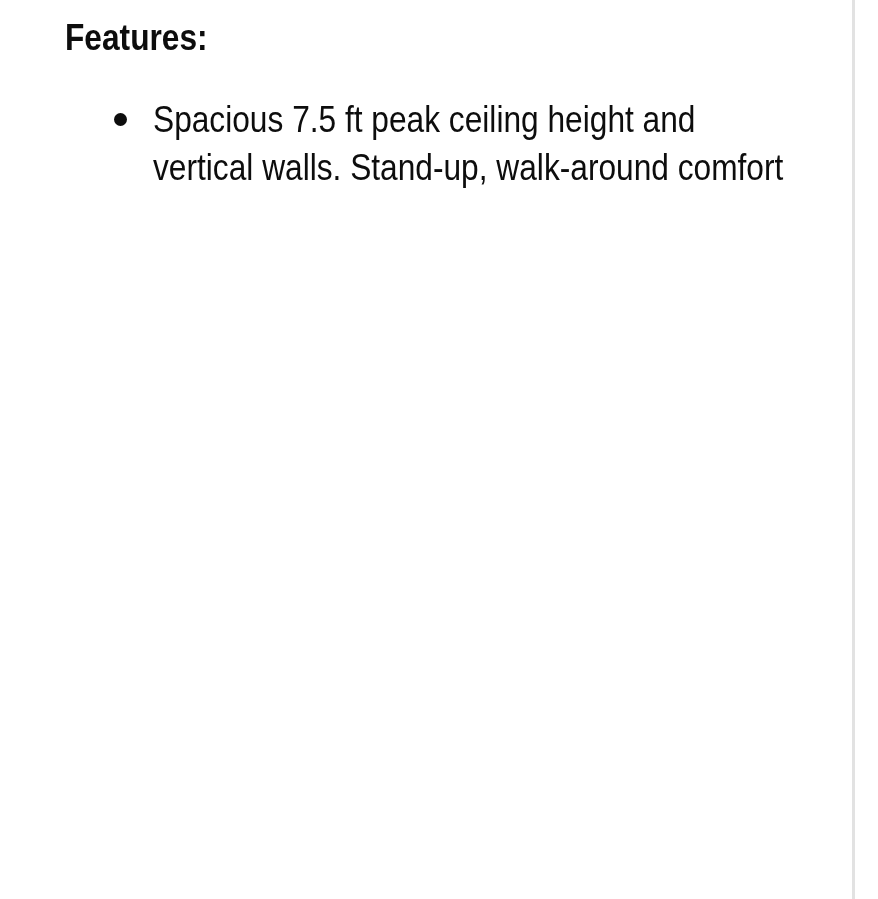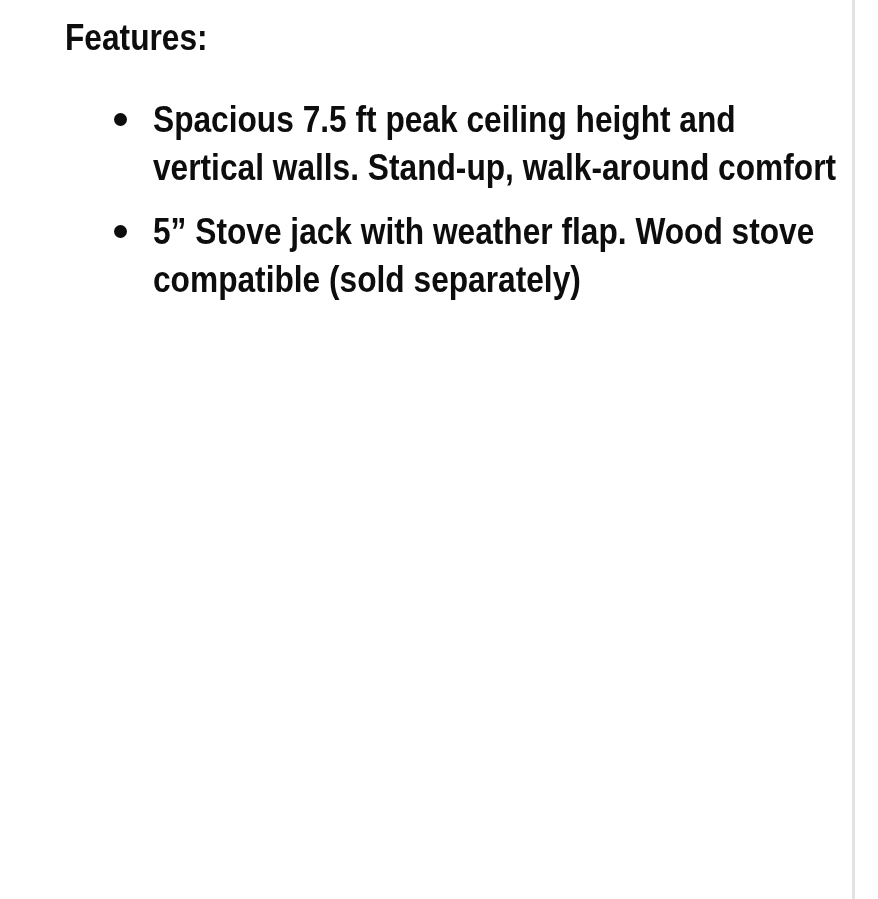--- a/index.html
+++ b/index.html
@@ -30,21 +30,21 @@
   .features {
     list-style: none;
     margin: 0;
     padding: 0 0 0 88px;
   }
   .features li {
     position: relative;
     margin: 0 0 16px 0;
     font-size: 36px;
     line-height: 48px;
-    font-weight: 700;
+    font-weight: 400;
   }
   .features li:last-child {
     margin-bottom: 0;
   }
   
   .txt {
     display: block;
     transform: scaleX(0.88);
     transform-origin: 0 0;
     white-space: pre;
@@ -75,22 +75,17 @@
   <h3 class="heading">
     <span class="txt">Features:</span>
   </h3>
 
   <ul class="features">
     <li>
       <span class="bullet"></span>
       <span class="txt">Spacious 7.5 ft peak ceiling height and
 vertical walls. Stand-up, walk-around comfort</span>
     </li>
-    <li>
-      <span class="bullet"></span>
-      <span class="txt">5” Stove jack with weather flap. Wood stove
-compatible (sold separately)</span>
-    </li>
   </ul>
 
   <div class="divider"></div>
 
 </div>
 
 </body></html>

